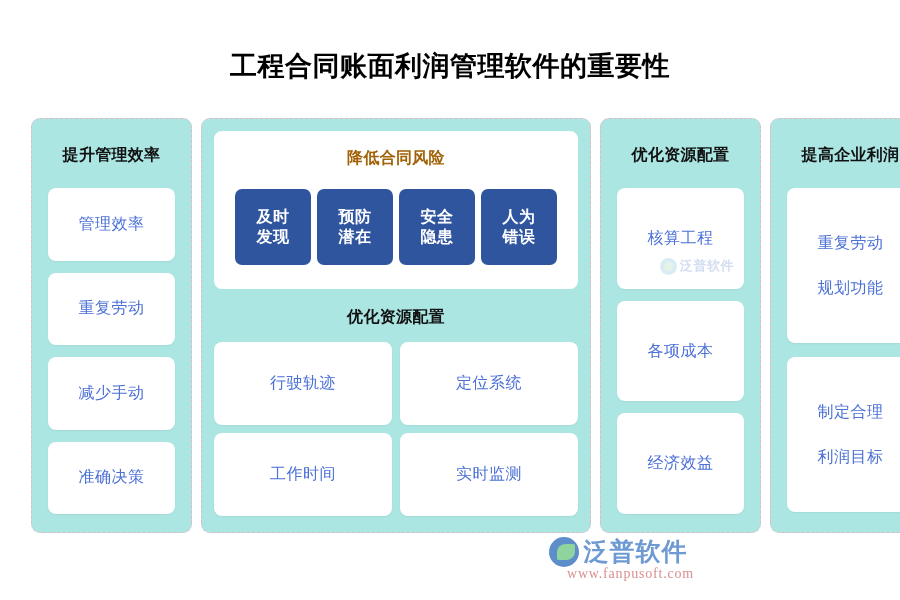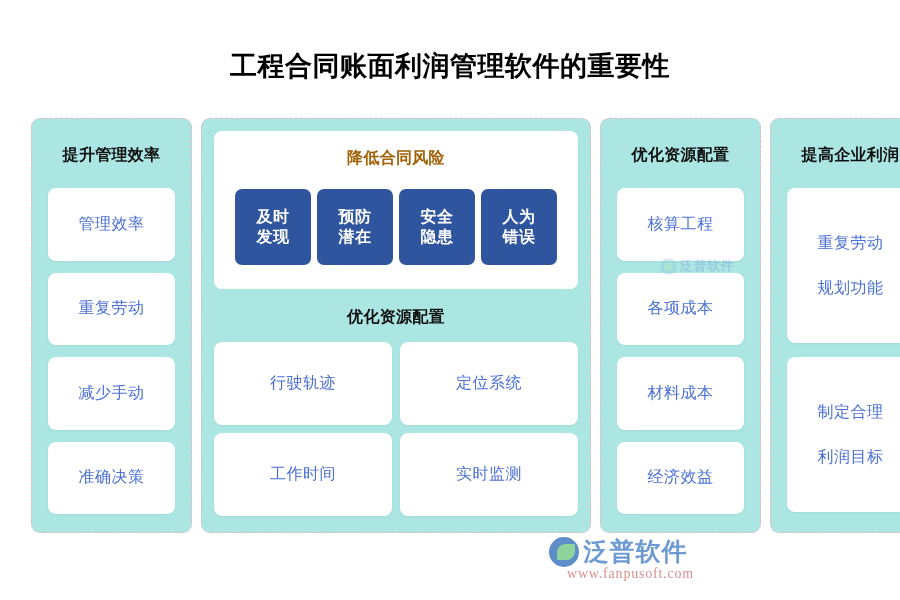--- a/index.html
+++ b/index.html
@@ -290,21 +290,20 @@
         <div class="chip">工作时间</div>
         <div class="chip">实时监测</div>
       </div>
     </div>
 
     <div class="col col-narrow">
       <div class="col-heading">优化资源配置</div>
       <div class="chip-stack">
         <div class="chip">核算工程</div>
         <div class="chip">各项成本</div>
-        <div class="chip">材料成本</div>
         <div class="chip">经济效益</div>
       </div>
     </div>
 
     <div class="col col-narrow">
       <div class="col-heading">提高企业利润</div>
       <div class="profit-stack">
         <div class="chip">
           <span class="line">重复劳动</span>
           <span class="line">规划功能</span>

